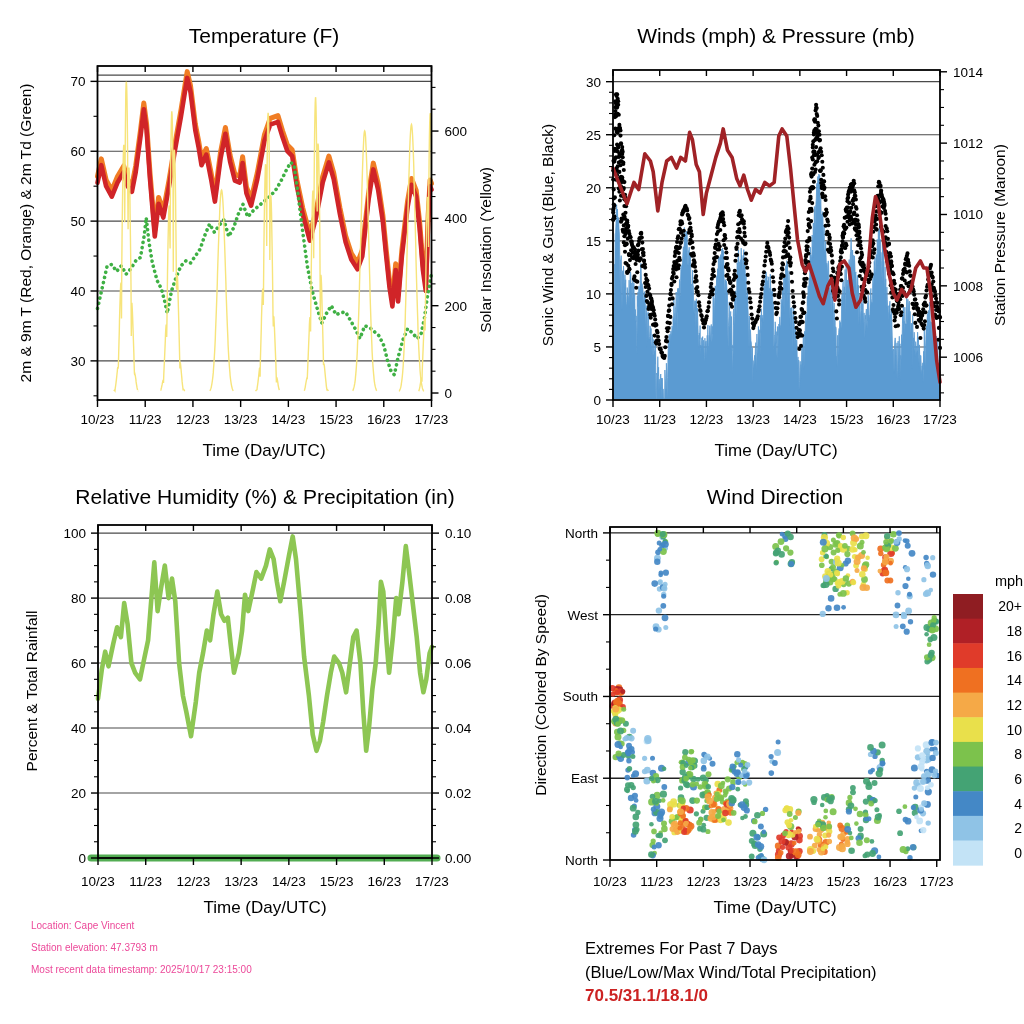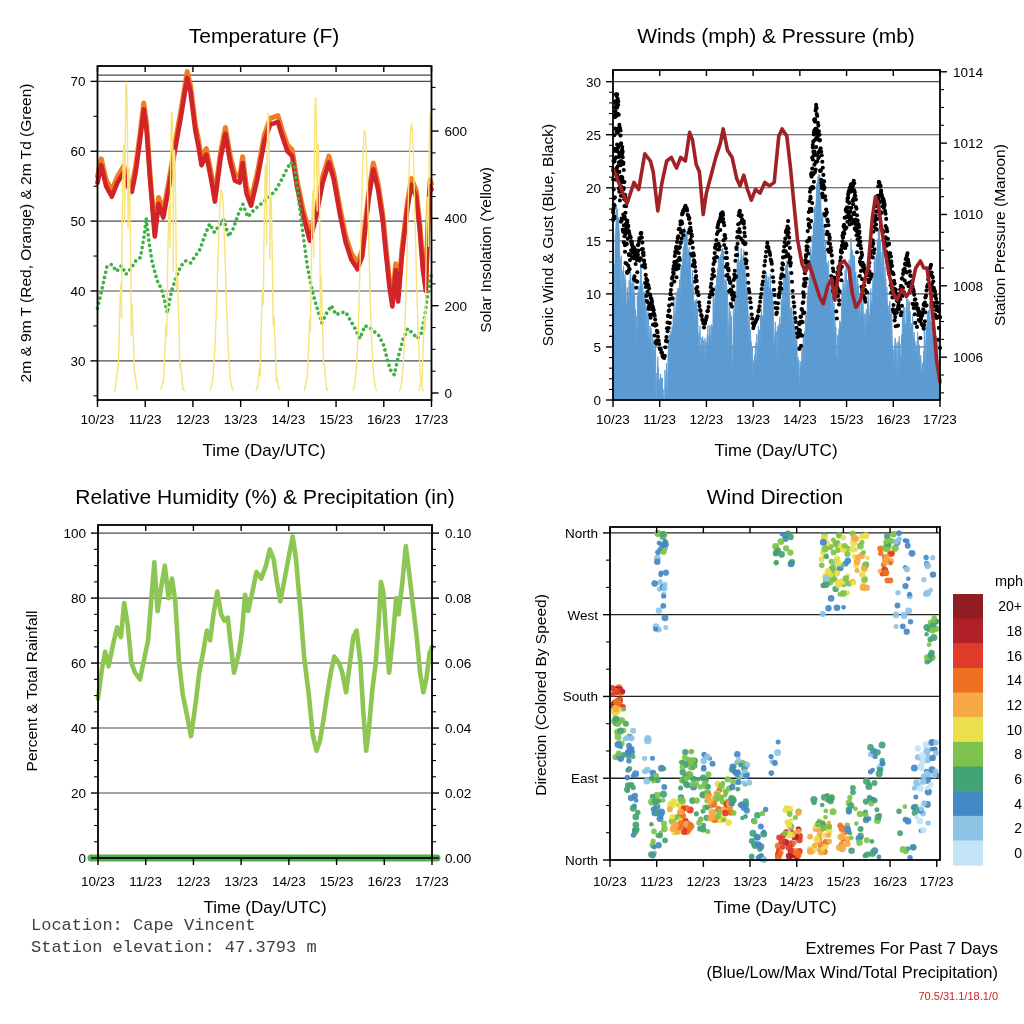--- a/index.html
+++ b/index.html
@@ -3,24 +3,24 @@
 <meta charset="utf-8">
 <style>
   html,body{margin:0;padding:0;background:#fff;}
   #stage{position:relative;width:1024px;height:1024px;background:#fff;overflow:hidden;
          font-family:"Liberation Sans", sans-serif;}
   svg text{font-family:"Liberation Sans", sans-serif;fill:#000;}
   .title{font-size:21px;}
   .axlabel{font-size:15.5px;}
   .tick{font-size:13.5px;}
   .cbar{font-size:14px;}
-  #footer-left{position:absolute;left:31px;top:915px;font-size:17px;line-height:22px;color:#404040;font-family:Liberation Mono, monospace;}
-  #extremes{position:absolute;left:598px;top:936px;width:400px;text-align:right;
+  #footer-left{position:absolute;left:31px;top:915px;font-size:10px;line-height:22px;color:#ec4899;}
+  #extremes{position:absolute;left:585px;top:936px;width:400px;text-align:left;
             font-size:16.5px;line-height:24px;color:#000;}
-  #extremes .val{font-weight:normal;font-size:11px;}
+  #extremes .val{font-weight:bold;font-size:17px;}
 </style>
 </head>
 <body>
 
 <div id="stage">
   <svg id="fig" width="1024" height="1024" viewBox="0 0 1024 1024">
     <g id="render-layer">
         <line x1="97.5" x2="431.5" y1="360.8702928870293" y2="360.8702928870293" stroke="#4a4a4a" stroke-width="1.1"></line>
         <line x1="97.5" x2="431.5" y1="290.9958158995816" y2="290.9958158995816" stroke="#4a4a4a" stroke-width="1.1"></line>
         <line x1="97.5" x2="431.5" y1="221.1213389121339" y2="221.1213389121339" stroke="#4a4a4a" stroke-width="1.1"></line>
@@ -2573,20 +2573,21 @@
     <text class="title" x="775" y="504" text-anchor="middle">Wind Direction</text>
     <text class="axlabel" x="546" y="695" text-anchor="middle" transform="rotate(-90 546 695)">Direction (Colored By Speed)</text>
     <text class="axlabel" x="775" y="913" text-anchor="middle" style="font-size:17px">Time (Day/UTC)</text>
 
     <text class="cbar" x="1009" y="586" text-anchor="middle" style="font-size:14.5px">mph</text>
   </svg>
 
   <div id="footer-left">
     <div>Location: Cape Vincent</div>
     <div>Station elevation: 47.3793 m</div>
+    <div>Most recent data timestamp: 2025/10/17 23:15:00</div>
   </div>
 
   <div id="extremes">
     <div>Extremes For Past 7 Days</div>
     <div>(Blue/Low/Max Wind/Total Precipitation)</div>
     <div class="val" id="extremes-value" style="color: rgb(204, 34, 34);">70.5/31.1/18.1/0</div>
   </div>
 </div>
 
 </body></html>

